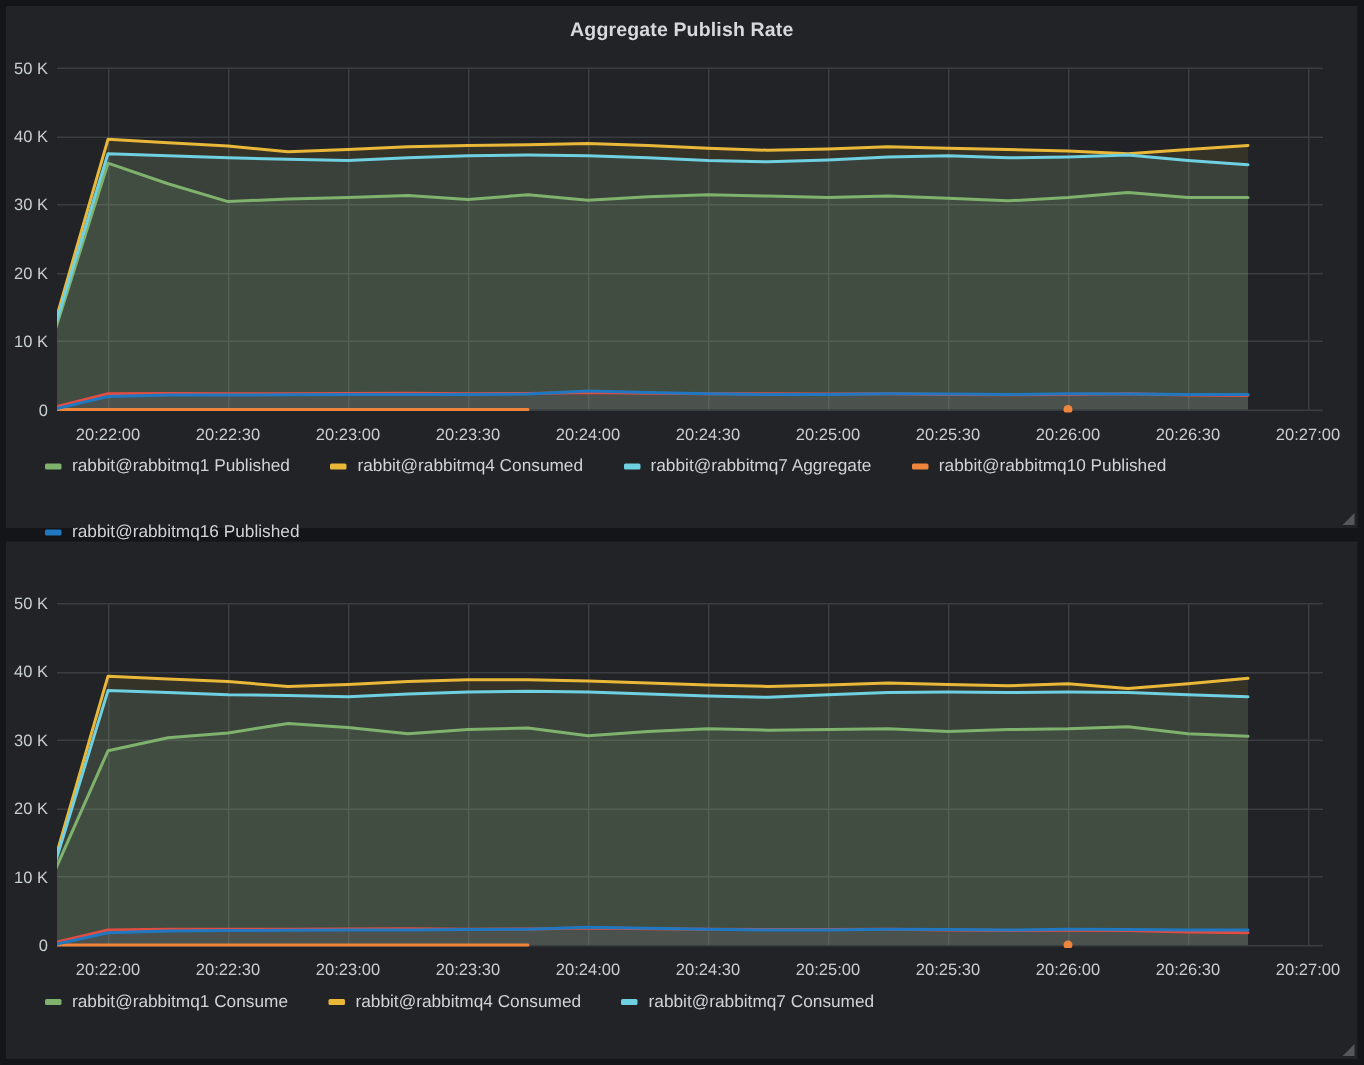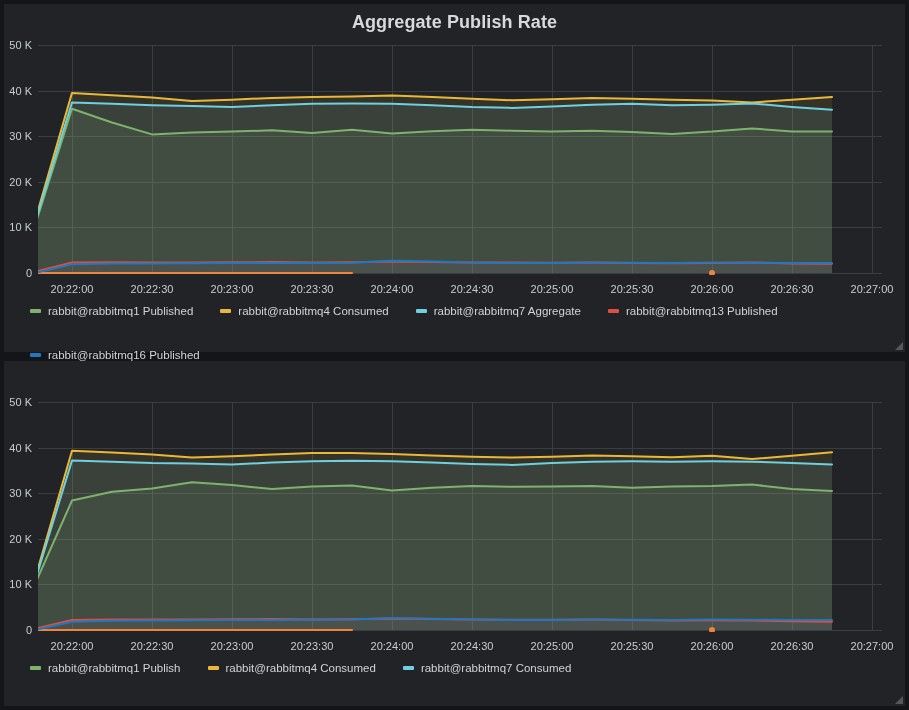--- a/index.html
+++ b/index.html
@@ -15,21 +15,21 @@
     width:901px;
     background:#212326;
     margin-bottom:9px;
   }
   .panel-1 { height:348px; }
   .panel-2 { height:345px; margin-bottom:0; }
   .panel-title {
     position:absolute;
     top:8px; left:0; right:0;
     text-align:center;
-    font-size:18px;
+    font-size:13px;
     font-weight:700;
     color:#d8d9da;
     letter-spacing:.1px;
     cursor:pointer;
   }
   .chart { position:absolute; top:0; left:0; width:901px; height:300px; }
   svg { display:block; }
   .legend {
     position:absolute;
     top:298px; left:26px; right:10px;
@@ -138,22 +138,22 @@
       </div>
       <div class="legend-item">
         <span class="legend-marker" style="background: rgb(234, 184, 57);"></span>
         <span class="legend-label">rabbit@rabbitmq4 Consumed</span>
       </div>
       <div class="legend-item">
         <span class="legend-marker" style="background: rgb(110, 208, 224);"></span>
         <span class="legend-label">rabbit@rabbitmq7 Aggregate</span>
       </div>
       <div class="legend-item">
-        <span class="legend-marker" style="background: rgb(226, 77, 66);"></span>
-        <span class="legend-label">rabbit@rabbitmq13 Published</span>
+        <span class="legend-marker" style="background: rgb(239, 132, 60);"></span>
+        <span class="legend-label">rabbit@rabbitmq10 Published</span>
       </div>
       <div class="legend-item">
         <span class="legend-marker" style="background: rgb(31, 120, 193);"></span>
         <span class="legend-label">rabbit@rabbitmq16 Published</span>
       </div>
     </div>
   <div class="resize-handle"></div>
 </section>
 
 <section class="panel panel-2">
@@ -215,21 +215,21 @@
           <polyline points="33.3,269.0 68.0,269.0 108.0,269.0 148.0,269.0 188.0,269.0 228.0,269.0 268.0,269.0 308.0,269.0 348.0,269.0" fill="none" stroke="#EF843C" stroke-width="2" stroke-linejoin="round" stroke-linecap="round"></polyline>
           <polyline points="33.3,267.2 68.0,259.0 108.0,258.5 148.0,258.5 188.0,258.5 228.0,258.3 268.0,258.1 308.0,258.5 348.0,258.3 388.0,257.6 428.0,258.1 468.0,258.5 508.0,258.7 548.0,258.7 588.0,258.5 628.0,259.0 668.0,259.4 708.0,259.2 748.0,259.4 788.0,260.3 828.0,260.8" fill="none" stroke="#E24D42" stroke-width="2" stroke-linejoin="round" stroke-linecap="round"></polyline>
           <polyline points="33.3,268.5 68.0,260.8 108.0,259.7 148.0,259.4 188.0,259.2 228.0,259.0 268.0,259.0 308.0,258.7 348.0,258.5 388.0,257.1 428.0,257.8 468.0,258.5 508.0,259.0 548.0,259.0 588.0,258.5 628.0,258.7 668.0,259.0 708.0,258.5 748.0,258.7 788.0,259.0 828.0,259.0" fill="none" stroke="#1F78C1" stroke-width="2" stroke-linejoin="round" stroke-linecap="round"></polyline>
           <circle cx="708" cy="269" r="3" fill="#EF843C"></circle>
         </g>
       </svg>
     </div>
   <div class="legend">
       <div class="legend-item">
         <span class="legend-marker" style="background: rgb(126, 178, 109);"></span>
-        <span class="legend-label">rabbit@rabbitmq1 Publish</span>
+        <span class="legend-label">rabbit@rabbitmq1 Consume</span>
       </div>
       <div class="legend-item">
         <span class="legend-marker" style="background: rgb(234, 184, 57);"></span>
         <span class="legend-label">rabbit@rabbitmq4 Consumed</span>
       </div>
       <div class="legend-item">
         <span class="legend-marker" style="background: rgb(110, 208, 224);"></span>
         <span class="legend-label">rabbit@rabbitmq7 Consumed</span>
       </div>
     </div>

